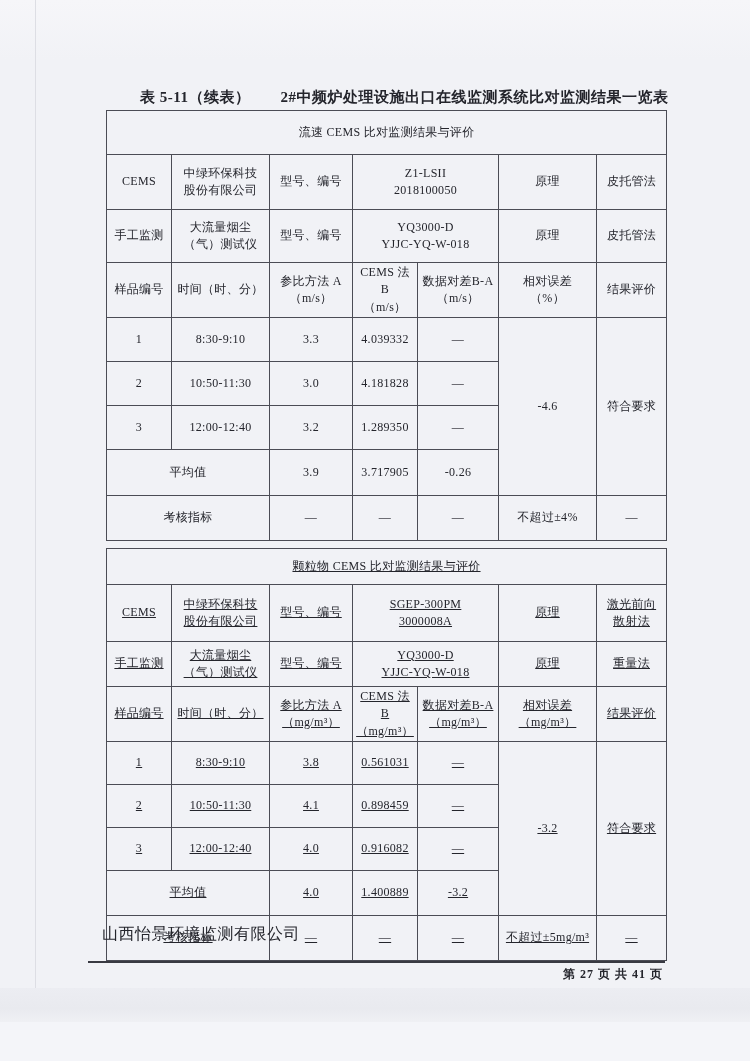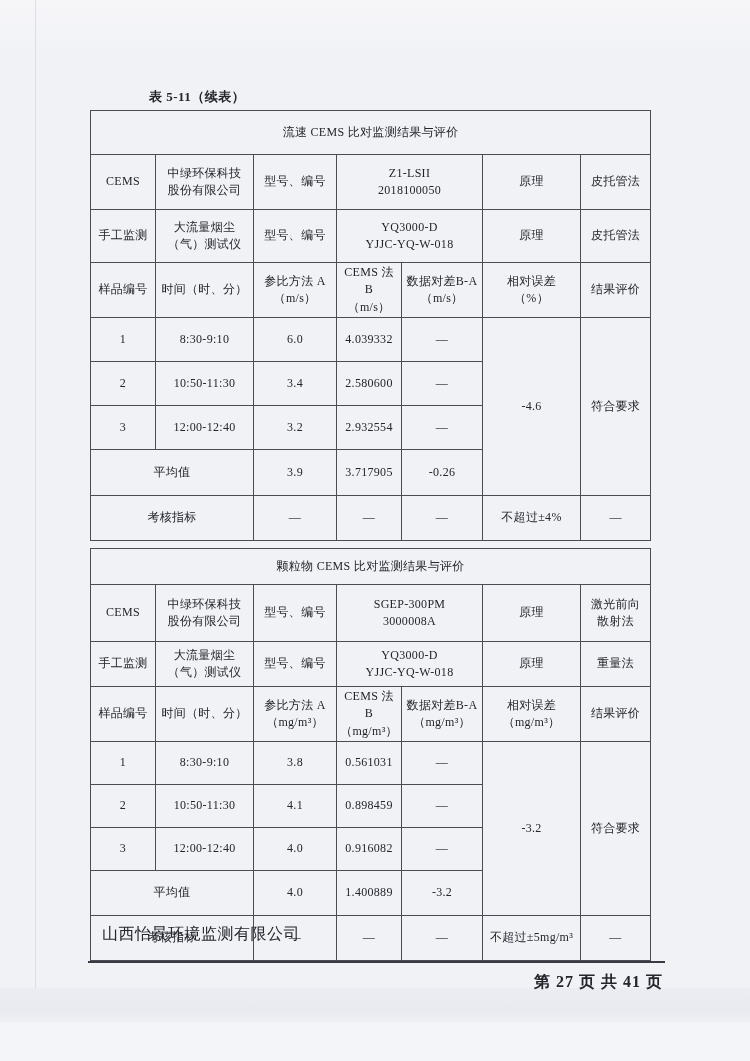--- a/index.html
+++ b/index.html
@@ -12,62 +12,63 @@
     overflow:hidden;
   }
   .scan-top{position:absolute;left:0;top:0;width:750px;height:60px;
     background:linear-gradient(180deg,#f6f6f9 0%,#f1f2f6 100%);}
   .scan-line-left{position:absolute;left:35px;top:0;width:1px;height:1005px;background:#dddee4;}
   .scan-band-bottom{position:absolute;left:0;top:988px;width:750px;height:34px;
     background:linear-gradient(180deg,#ecedf2 0%,#e9eaef 60%,#eff0f4 100%);}
   .scan-bottom-light{position:absolute;left:0;top:1022px;width:750px;height:39px;background:#f4f5f9;}
 
   .title-row{
-    position:absolute;left:106px;top:88px;width:560px;
+    position:absolute;left:97px;top:88px;width:560px;
     display:flex;align-items:flex-start;
-    font-size:13px;font-weight:bold;letter-spacing:.5px;
+    font-size:15px;font-weight:bold;letter-spacing:.5px;
   }
   .title-label{margin-left:43px;white-space:nowrap;}
   .title-main{margin-left:30px;white-space:nowrap;}
 
   table.report{
-    position:absolute;left:90px;width:560px;
+    position:absolute;left:106px;width:560px;
     border-collapse:collapse;table-layout:fixed;
     background:transparent;
   }
   #table-velocity{top:110px;}
-  #table-pm{top:548px;}
+  #table-pm{top:548px;text-decoration:underline;}
   .report td,.report th{
     border:1px solid #4b4c55;
     font-weight:normal;
     font-size:12px;
     text-align:center;
     vertical-align:middle;
     white-space:pre-line;
     padding:1px 2px;
     line-height:1.45;
     letter-spacing:.3px;
     overflow:hidden;
   }
   .section-title{font-size:13px;letter-spacing:1px;}
   .footer-rule{position:absolute;left:88px;top:961px;width:577px;height:2px;background:#393a42;}
   .footer-left{position:absolute;left:102px;top:924px;font-size:16px;letter-spacing:.5px;}
-  .footer-right{position:absolute;left:102px;top:966px;width:561px;text-align:right;font-size:16px;letter-spacing:1px;font-weight:bold;margin-top:6px;}
+  .footer-right{position:absolute;left:102px;top:966px;width:561px;text-align:right;font-size:12px;letter-spacing:1px;font-weight:bold;}
 </style>
 </head>
 <body>
 
 <div class="page">
   <div class="scan-top"></div>
   <div class="scan-line-left"></div>
   <div class="scan-band-bottom"></div>
   <div class="scan-bottom-light"></div>
 
   <div class="title-row">
     <span class="title-label">表 5-11（续表）</span>
+    <span class="title-main">2#中频炉处理设施出口在线监测系统比对监测结果一览表</span>
   </div>
 
   <table class="report" id="table-velocity">
     <colgroup>
       <col style="width:65px">
         <col style="width:98px">
         <col style="width:83px">
       <col style="width:65px">
         <col style="width:81px">
         <col style="width:98px">
@@ -106,38 +107,38 @@
 （m/s）</th>
         <th>数据对差B-A
 （m/s）</th>
         <th>相对误差
 （%）</th>
         <th>结果评价</th>
       </tr>
       <tr style="height:44px">
         <td>1</td>
         <td>8:30-9:10</td>
-        <td>6.0</td>
+        <td>3.3</td>
         <td>4.039332</td>
         <td>—</td>
         <td rowspan="4">-4.6</td>
         <td rowspan="4">符合要求</td>
       </tr>
       <tr style="height:44px">
         <td>2</td>
         <td>10:50-11:30</td>
-        <td>3.4</td>
-        <td>2.580600</td>
+        <td>3.0</td>
+        <td>4.181828</td>
         <td>—</td>
       </tr>
       <tr style="height:44px">
         <td>3</td>
         <td>12:00-12:40</td>
         <td>3.2</td>
-        <td>2.932554</td>
+        <td>1.289350</td>
         <td>—</td>
       </tr>
       <tr style="height:46px">
         <td colspan="2">平均值</td>
         <td>3.9</td>
         <td>3.717905</td>
         <td>-0.26</td>
       </tr>
       <tr style="height:45px">
         <td colspan="2">考核指标</td>

